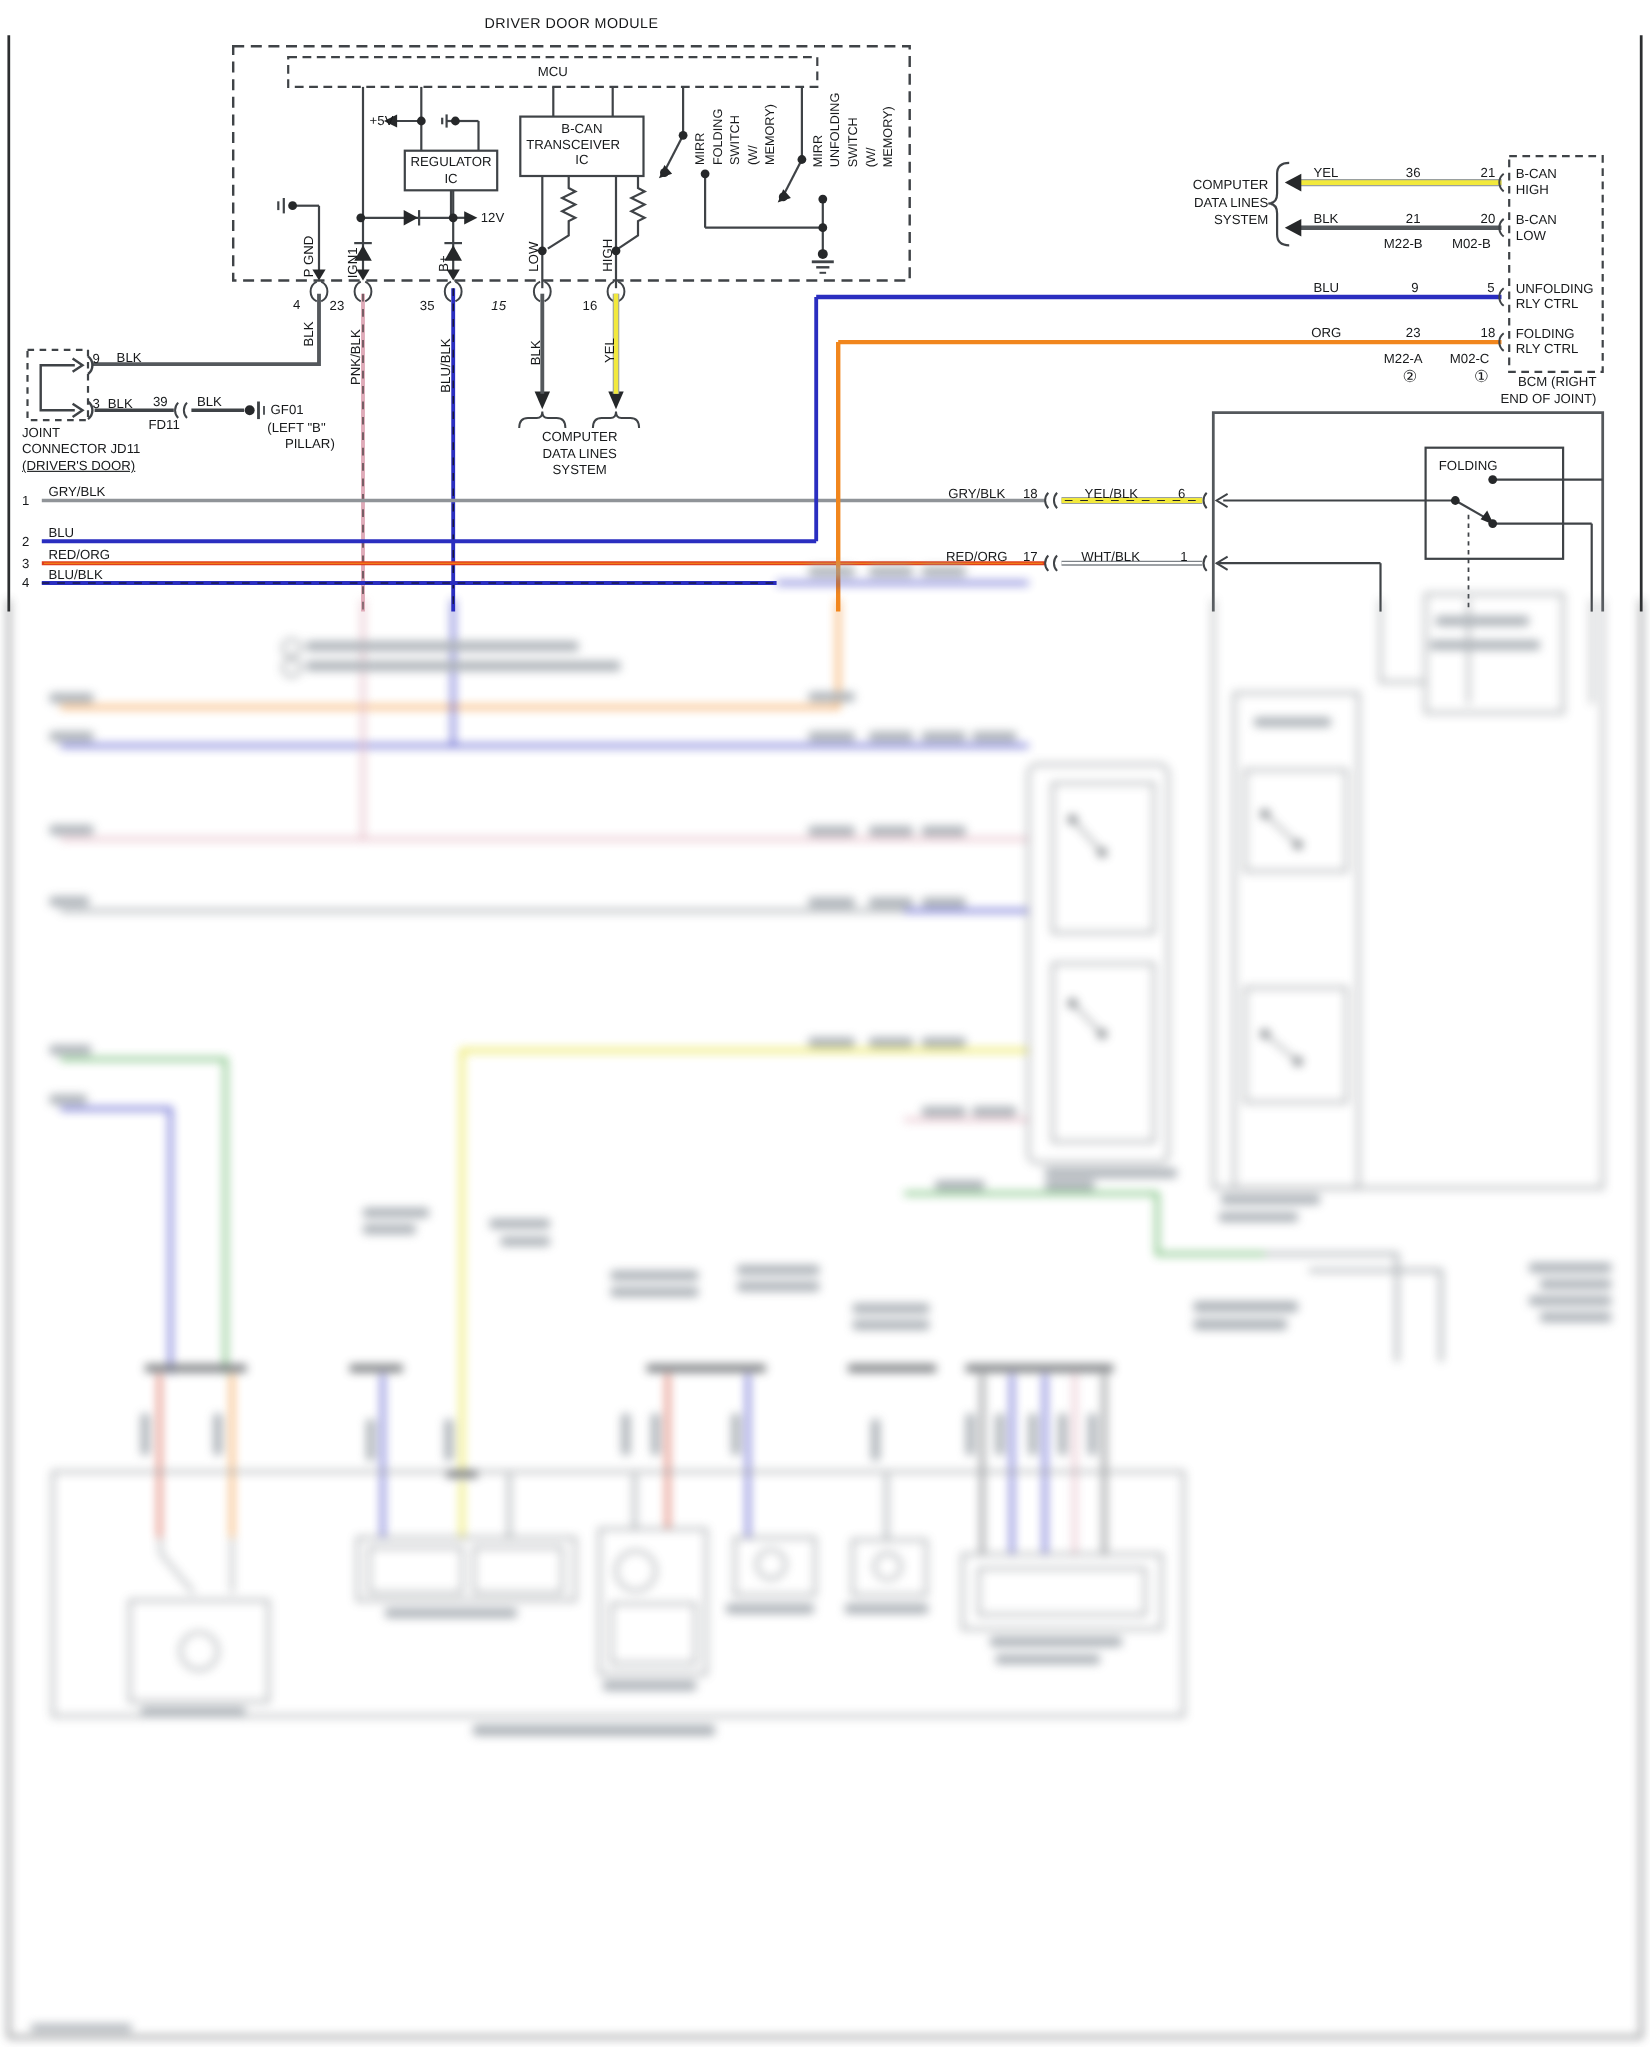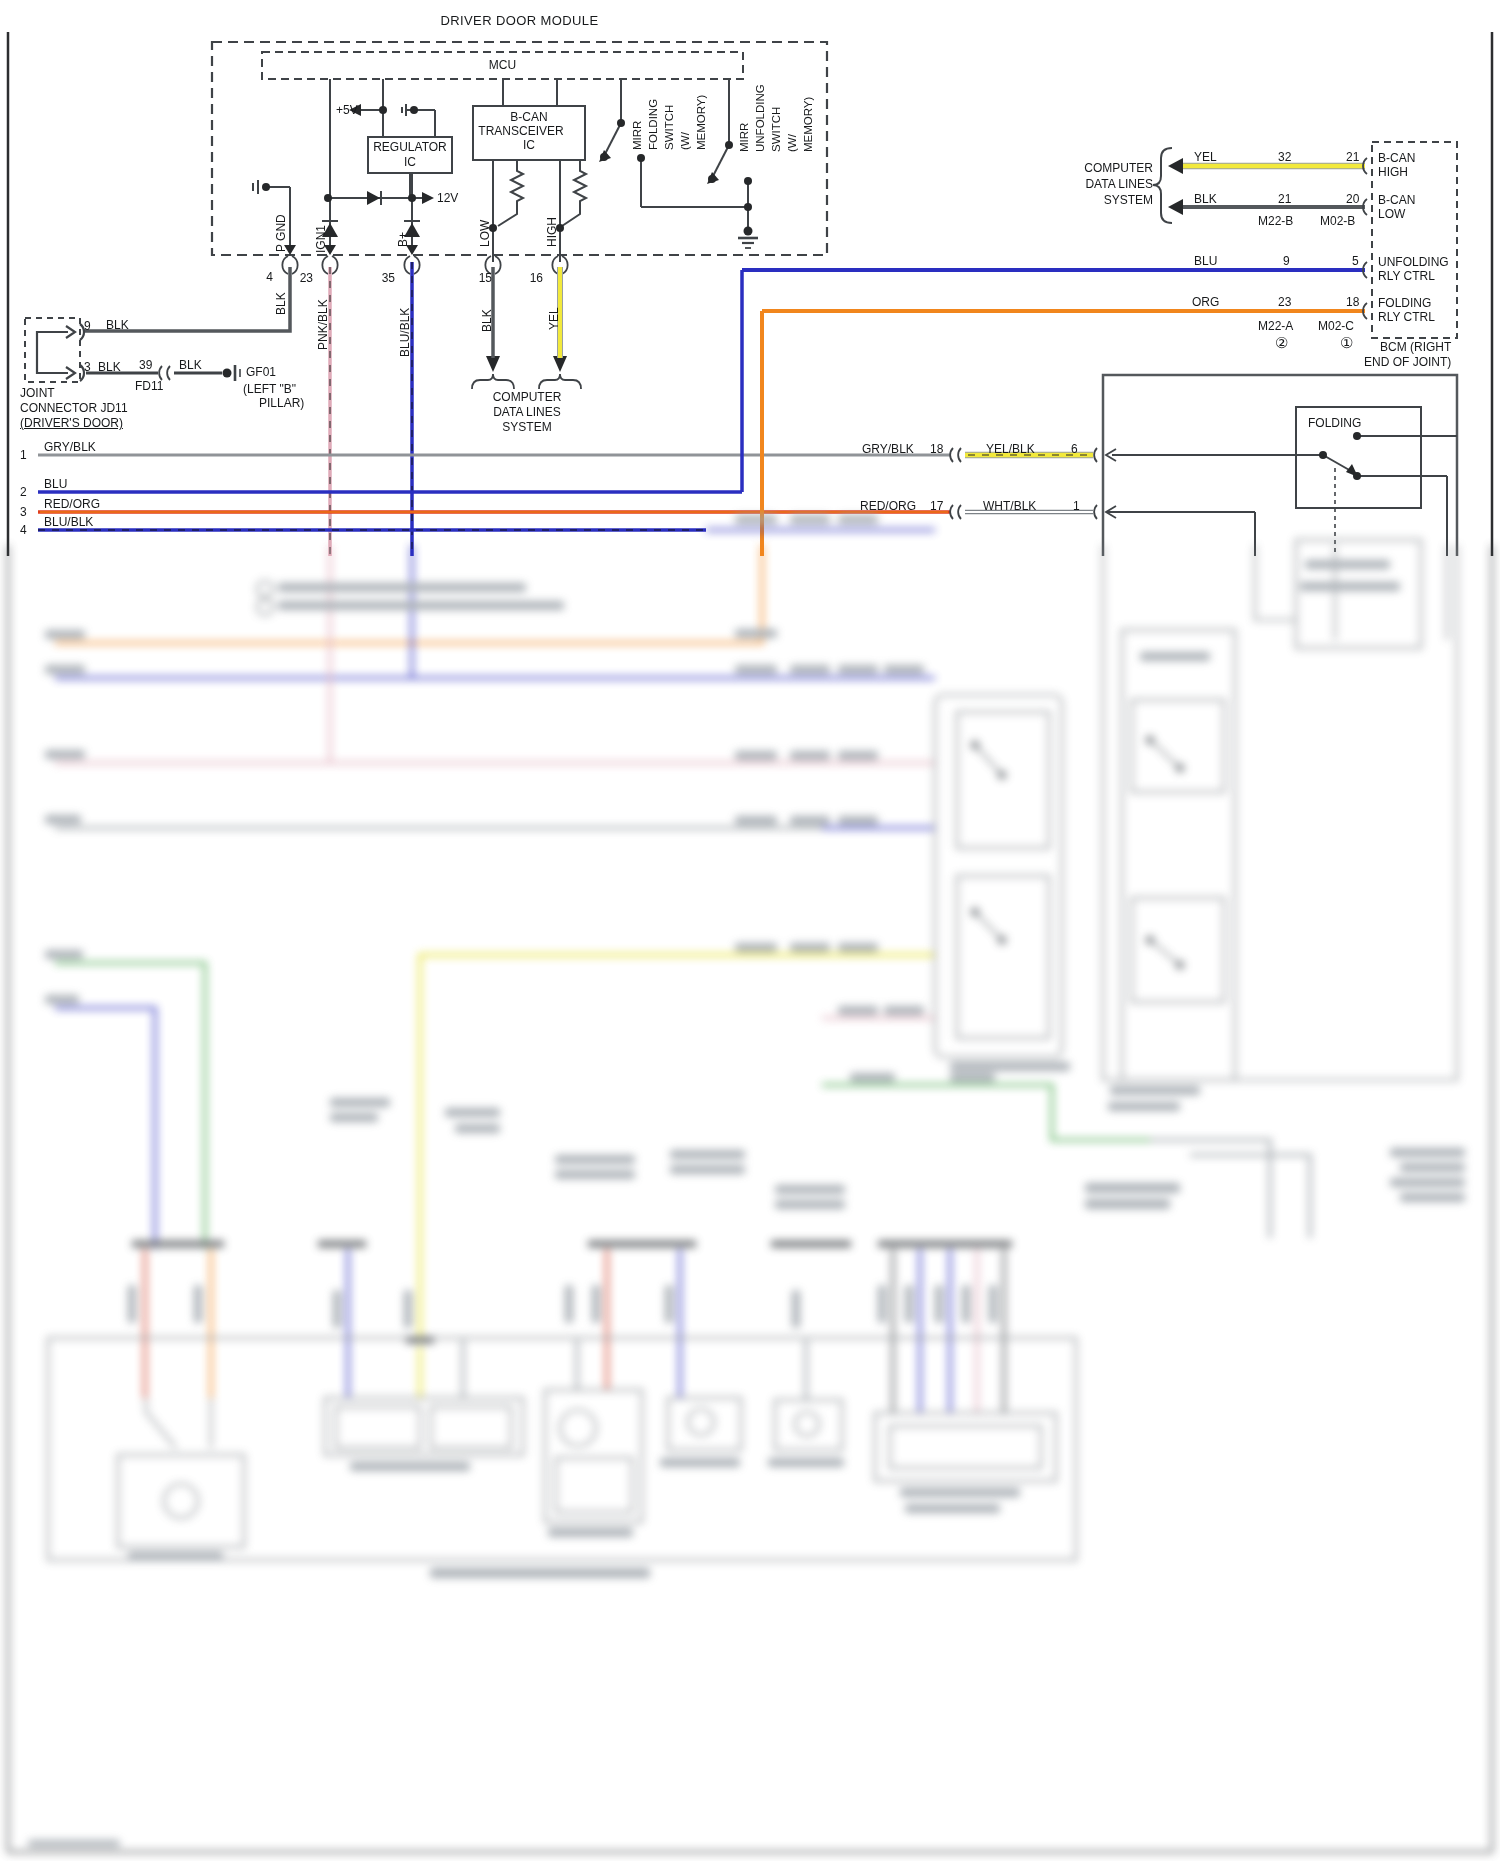--- a/index.html
+++ b/index.html
@@ -234,21 +234,21 @@
 
 <span class="lbl vlbl" style="left:274px;top:252px;">P GND</span>
 <span class="lbl vlbl" style="left:314px;top:253px;">IGN1</span>
 <span class="lbl vlbl" style="left:396px;top:247px;">B+</span>
 <span class="lbl vlbl" style="left:478px;top:247px;">LOW</span>
 <span class="lbl vlbl" style="left:545px;top:247px;">HIGH</span>
 
 <span class="lbl rt" style="left:249px;top:270px;width:24px;">4</span>
 <span class="lbl rt" style="left:289px;top:271px;width:24px;">23</span>
 <span class="lbl rt" style="left:371px;top:271px;width:24px;">35</span>
-<span class="lbl rt" style="left:468px;top:271px;width:24px;">15</span>
+<span class="lbl rt" style="left:436px;top:271px;width:24px;font-style:italic;">15</span>
 <span class="lbl rt" style="left:519px;top:271px;width:24px;">16</span>
 
 <span class="lbl vlbl" style="left:274px;top:315px;">BLK</span>
 <span class="lbl vlbl" style="left:316px;top:350px;">PNK/BLK</span>
 <span class="lbl vlbl" style="left:398px;top:357px;">BLU/BLK</span>
 <span class="lbl vlbl" style="left:480px;top:332px;">BLK</span>
 <span class="lbl vlbl" style="left:547px;top:330px;">YEL</span>
 
 <span class="lbl ctr" style="left:467px;top:390px;width:120px;">COMPUTER</span>
 <span class="lbl ctr" style="left:467px;top:405px;width:120px;">DATA LINES</span>
@@ -284,21 +284,21 @@
 <span class="lbl" style="left:860px;top:499px;">RED/ORG</span>
 <span class="lbl" style="left:930px;top:499px;">17</span>
 <span class="lbl" style="left:983px;top:499px;">WHT/BLK</span>
 <span class="lbl" style="left:1073px;top:499px;">1</span>
 
 <span class="lbl rt" style="left:1028px;top:161px;width:125px;">COMPUTER</span>
 <span class="lbl rt" style="left:1028px;top:177px;width:125px;">DATA LINES</span>
 <span class="lbl rt" style="left:1028px;top:193px;width:125px;">SYSTEM</span>
 
 <span class="lbl" style="left:1194px;top:150px;">YEL</span>
-<span class="lbl" style="left:1278px;top:150px;">32</span>
+<span class="lbl" style="left:1278px;top:150px;">36</span>
 <span class="lbl" style="left:1346px;top:150px;">21</span>
 <span class="lbl" style="left:1378px;top:151px;">B-CAN</span>
 <span class="lbl" style="left:1378px;top:165px;">HIGH</span>
 <span class="lbl" style="left:1194px;top:192px;">BLK</span>
 <span class="lbl" style="left:1278px;top:192px;">21</span>
 <span class="lbl" style="left:1346px;top:192px;text-align:center;">20</span>
 <span class="lbl" style="left:1378px;top:193px;">B-CAN</span>
 <span class="lbl" style="left:1378px;top:207px;">LOW</span>
 <span class="lbl" style="left:1258px;top:214px;">M22-B</span>
 <span class="lbl" style="left:1320px;top:214px;">M02-B</span>

